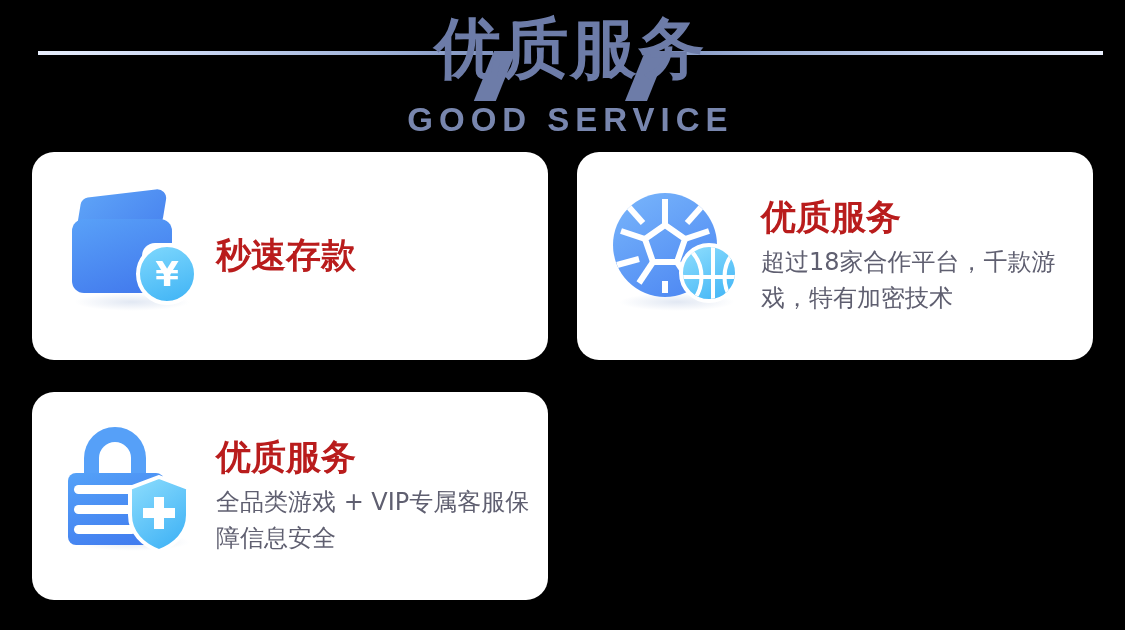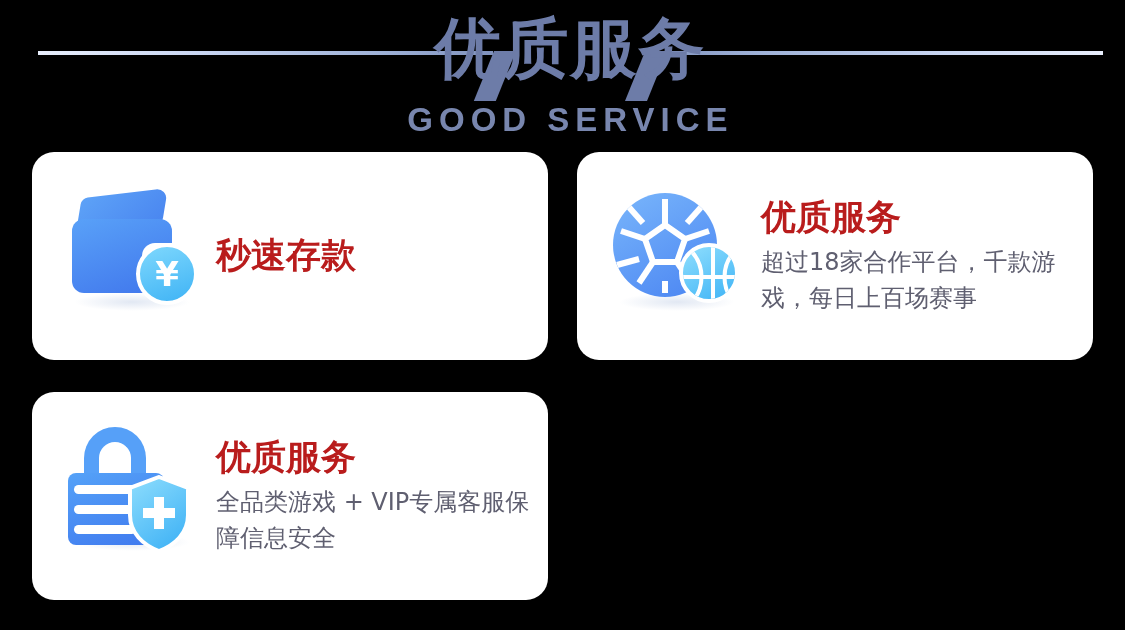--- a/index.html
+++ b/index.html
@@ -366,21 +366,21 @@
               <line x1="30" y1="-2" x2="30" y2="62"></line>
               <line x1="-2" y1="30" x2="62" y2="30"></line>
               <path d="M8,4 C22,18 22,42 8,56"></path>
               <path d="M52,4 C38,18 38,42 52,56"></path>
             </g>
           </svg>
         </div>
       </div>
       <div class="text-wrap">
         <div class="card-title">优质服务</div>
-        <div class="card-desc">超过18家合作平台，千款游戏，每日上百场赛事</div>
+        <div class="card-desc">超过18家合作平台，千款游戏，特有加密技术</div>
       </div>
     </div>
 
     <div class="card">
       <div class="icon-wrap">
         <div class="ic shadow-blob"></div>
         <div class="ic lock-shackle"></div>
         <div class="ic lock-body"></div>
         <div class="ic lock-slot s1"></div>
         <div class="ic lock-slot s2"></div>

